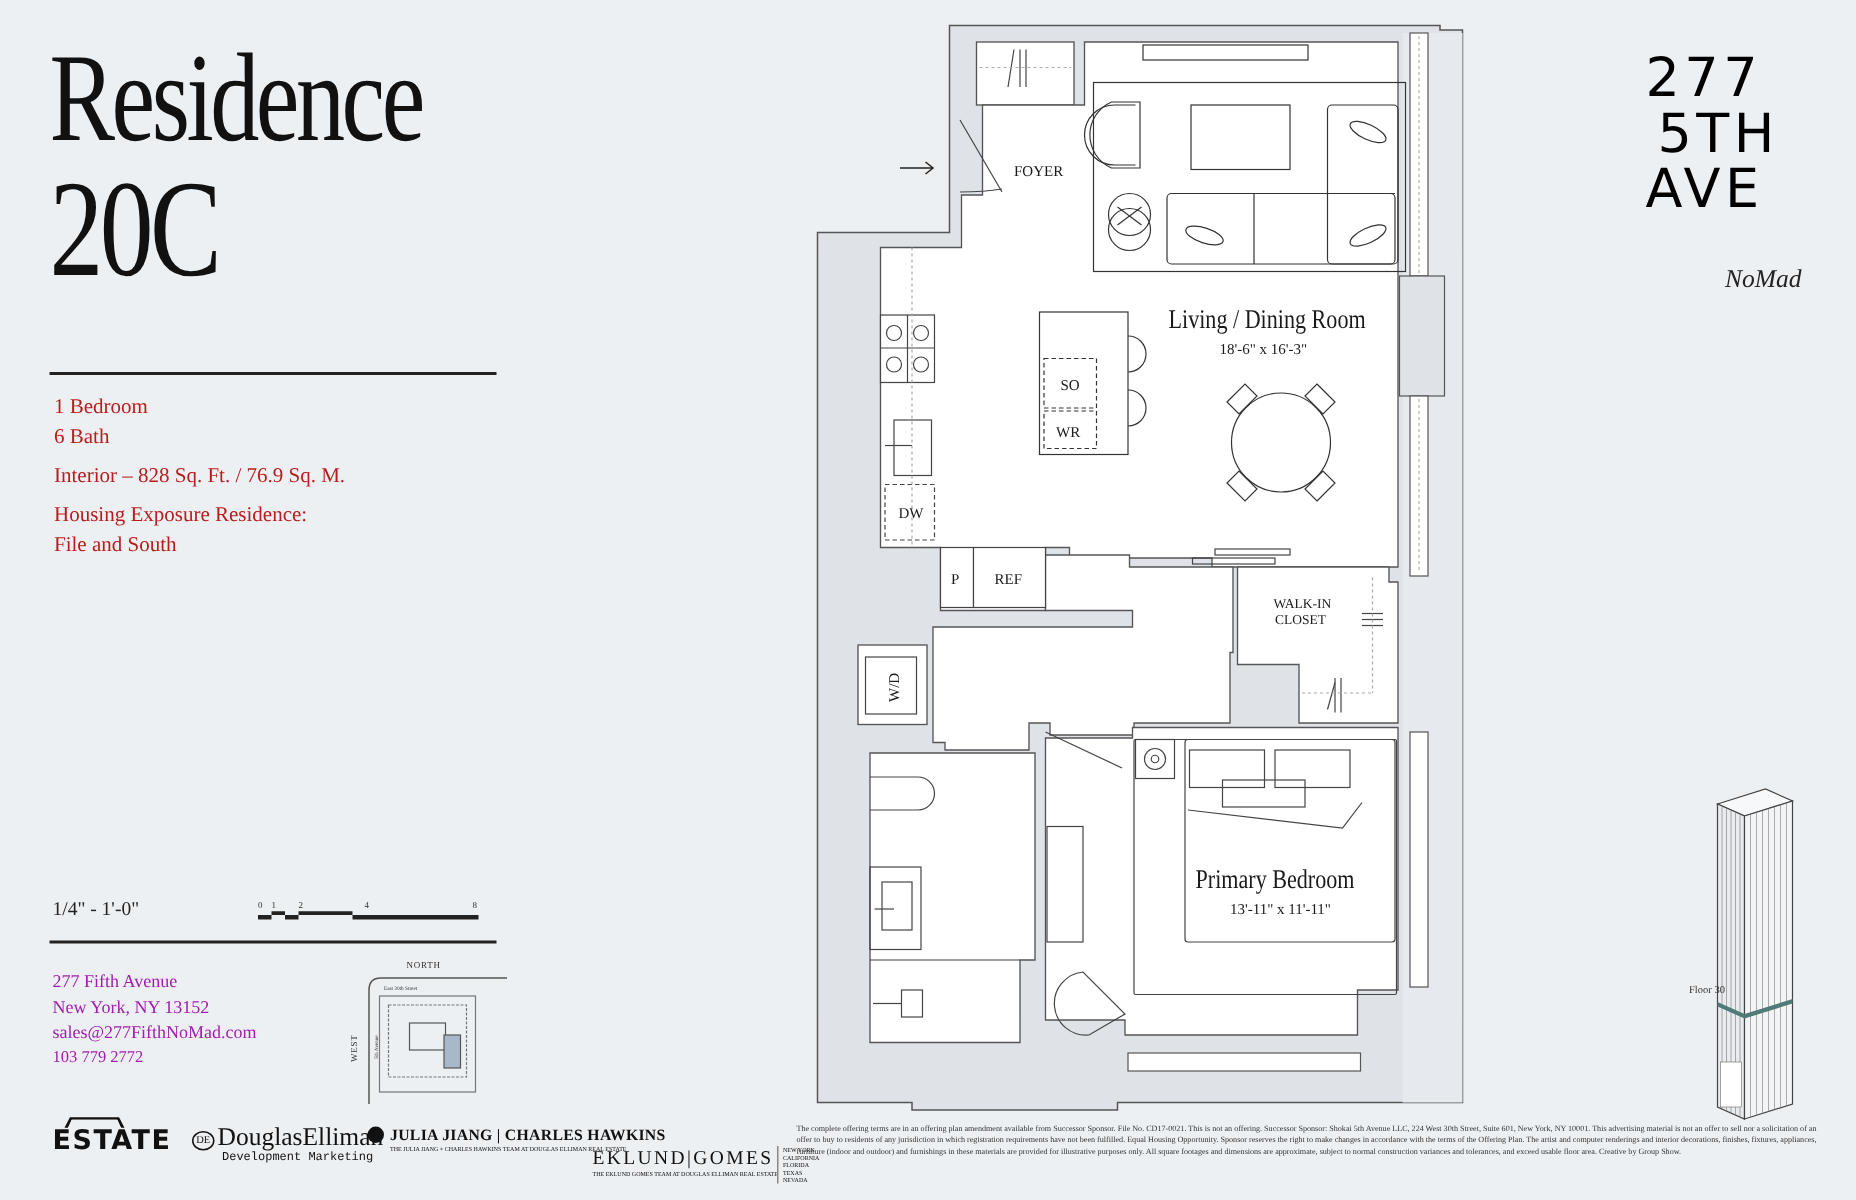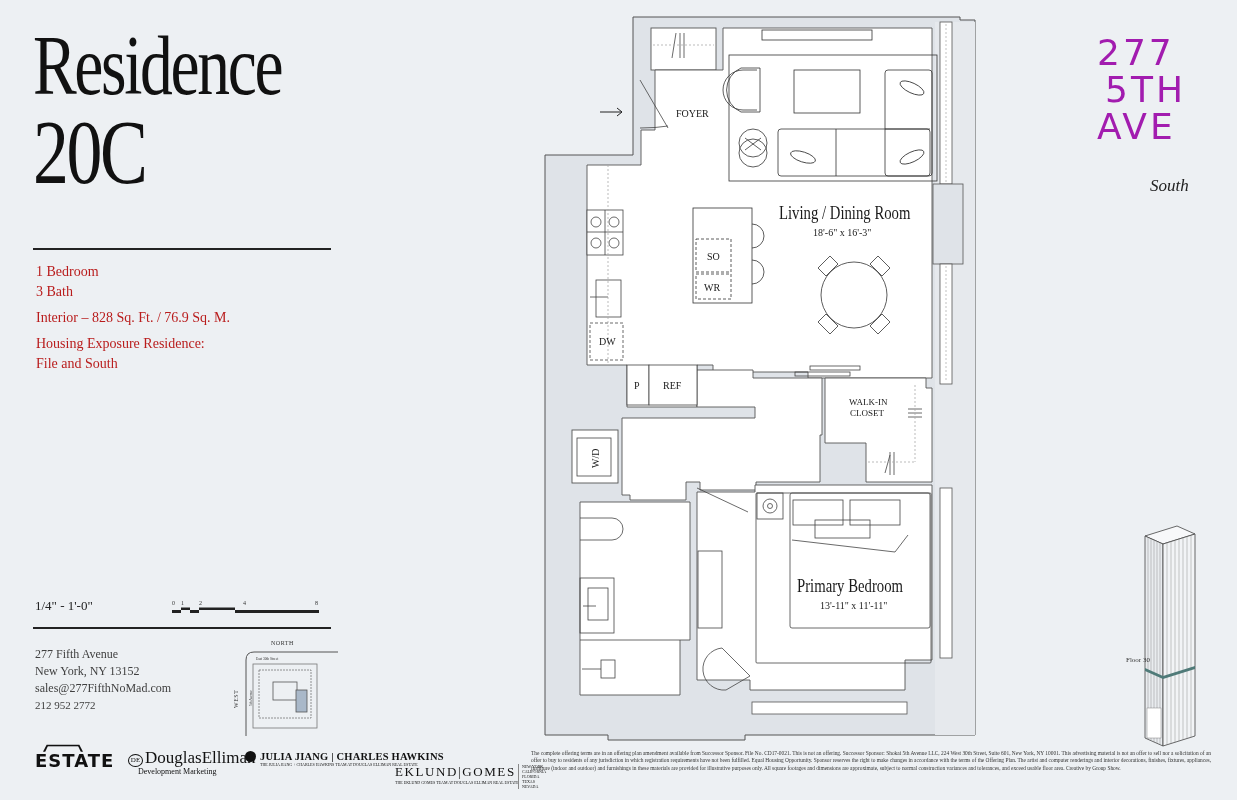--- a/index.html
+++ b/index.html
@@ -7,40 +7,40 @@
   body { position: relative; font-family: "Liberation Serif", "DejaVu Serif", serif; color: #1a1a1a; }
 
   .title { position: absolute; left: 33px; top: 28px; font-family: "Liberation Serif", serif; font-size: 84px; line-height: 76px; letter-spacing: -3px; transform: scaleX(0.78); transform-origin: left top; color: #111; font-weight: normal; }
   .title-line { position: absolute; left: 33px; top: 248px; width: 298px; height: 2px; background: #222; }
   .specs { position: absolute; left: 36px; top: 262px; font-size: 14px; line-height: 20px; color: #b91c1c; }
   .specs .gap { margin-top: 6px; }
 
   .scale-label { position: absolute; left: 35px; top: 598px; font-size: 13px; color: #222; }
   .scale-bar { position: absolute; left: 170px; top: 597px; width: 150px; height: 20px; }
   .scale-line { position: absolute; left: 33px; top: 627px; width: 298px; height: 2px; background: #222; }
-  .address { position: absolute; left: 35px; top: 646px; font-size: 12px; line-height: 17px; color: #404040; }
+  .address { position: absolute; left: 35px; top: 646px; font-size: 12px; line-height: 17px; color: #a21caf; }
   .site-map { position: absolute; left: 228px; top: 636px; width: 110px; height: 100px; }
 
   .logos { position: absolute; left: 35px; top: 748px; height: 30px; width: 490px; }
   .logo { position: absolute; top: 0; }
   .logo-shokai { left: 0; top: 2px; font-family: "DejaVu Sans", sans-serif; font-weight: bold; font-size: 18px; letter-spacing: 1px; color: #111; }
   .logo-shokai .roof { position: absolute; left: 10px; top: -6px; width: 36px; height: 8px; border-top: 2px solid #111; border-left: 2px solid #111; border-right: 2px solid #111; transform: perspective(20px) rotateX(30deg); }
   .logo-de { left: 93px; font-family: "Liberation Serif", serif; font-size: 17px; color: #111; }
-  .logo-de .sub { font-family: Liberation Serif, serif; font-size: 8px; display: block; margin-left: 10px; margin-top: -1px; }
+  .logo-de .sub { font-family: Liberation Mono, monospace; font-size: 8px; display: block; margin-left: 20px; margin-top: -1px; }
   .logo-de .circ { display: inline-block; width: 15px; height: 13px; border-radius: 50%; border: 1.5px solid #111; font-size: 7px; text-align: center; line-height: 10px; margin-right: 2px; vertical-align: 1px; }
   .logo-jj { left: 210px; top: 3px; font-family: "Liberation Serif", serif; font-size: 10.5px; font-weight: bold; letter-spacing: 0.2px; color: #111; }
   .logo-jj .dot { display: inline-block; width: 11px; height: 11px; background: #111; border-radius: 50%; vertical-align: -2px; margin-right: 4px; }
   .logo-jj .sub { display: block; font-size: 4px; font-weight: normal; margin-left: 15px; letter-spacing: 0; }
   .logo-eg { left: 360px; top: 16px; font-family: "Liberation Serif", serif; font-size: 13px; letter-spacing: 1.6px; color: #111; }
   .logo-eg .sub { display: block; font-size: 4px; letter-spacing: 0; }
   .logo-eg .side { position: absolute; left: 123px; top: 0; font-size: 4px; letter-spacing: 0; border-left: 1px solid #888; padding-left: 3px; line-height: 5px; width: 26px; }
 
   .disclaimer { position: absolute; left: 531px; top: 750px; width: 680px; font-size: 5.4px; line-height: 7.3px; color: #333; text-align: justify; }
 
-  .brand { position: absolute; left: 1097px; top: 34px; font-family: "DejaVu Sans", sans-serif; font-weight: 200; font-size: 36px; line-height: 37px; color: #a21caf; letter-spacing: 3px; }
+  .brand { position: absolute; left: 1097px; top: 34px; font-family: "DejaVu Sans", sans-serif; font-weight: 200; font-size: 36px; line-height: 37px; color: #000000; letter-spacing: 3px; }
   .brand div { font-weight: normal; -webkit-text-stroke: 0; }
   .brand .l2 { padding-left: 8px; }
   .brand-sub { position: absolute; left: 1150px; top: 176px; font-family: "Liberation Serif", serif; font-style: italic; font-size: 17px; color: #222; }
 
   .tower { position: absolute; left: 1115px; top: 518px; width: 110px; height: 230px; }
   .floor-label { position: absolute; left: 1126px; top: 656px; font-size: 7px; color: #333; }
 
   .plan { position: absolute; left: 530px; top: 10px; width: 480px; height: 735px; }
   .plan text { font-family: "Liberation Serif", serif; fill: #1a1a1a; }
 </style>
@@ -48,21 +48,21 @@
 <body>
 
 <div class="title">
   <div>Residence</div>
   <div style="font-size:92px;line-height:96px;">20C</div>
 </div>
 <div class="title-line"></div>
 
 <div class="specs">
   <div>1 Bedroom</div>
-  <div>3 Bath</div>
+  <div>6 Bath</div>
   <div class="gap">Interior – 828 Sq. Ft. / 76.9 Sq. M.</div>
   <div class="gap">Housing Exposure Residence:</div>
   <div>File and South</div>
 </div>
 
 <div class="scale-label">1/4" - 1'-0"</div>
 <svg class="scale-bar" viewBox="0 0 150 20">
   <text x="2" y="8" font-size="6" font-family="Liberation Serif, serif" fill="#333">0</text>
   <text x="11" y="8" font-size="6" font-family="Liberation Serif, serif" fill="#333">1</text>
   <text x="29" y="8" font-size="6" font-family="Liberation Serif, serif" fill="#333">2</text>
@@ -73,21 +73,21 @@
   <rect x="20" y="13" width="9" height="3" fill="#222"></rect>
   <rect x="29" y="10.5" width="36" height="2.5" fill="#222"></rect>
   <rect x="65" y="13" width="84" height="3" fill="#222"></rect>
 </svg>
 <div class="scale-line"></div>
 
 <div class="address">
   <div>277 Fifth Avenue</div>
   <div>New York, NY 13152</div>
   <div>sales@277FifthNoMad.com</div>
-  <div style="font-size:11px;">212 952 2772</div>
+  <div style="font-size:11px;">103 779 2772</div>
 </div>
 
 <svg class="site-map" viewBox="0 0 110 100">
   <text x="43" y="9" font-size="6" letter-spacing="0.5" font-family="Liberation Serif, serif" fill="#333">NORTH</text>
   <path d="M18 100 V24 Q18 16 26 16 H110" fill="none" stroke="#555" stroke-width="1"></path>
   <text x="28" y="24" font-size="3.5" font-family="Liberation Serif, serif" fill="#333">East 30th Street</text>
   <text transform="translate(10,72) rotate(-90)" font-size="6" letter-spacing="0.5" font-family="Liberation Serif, serif" fill="#333">WEST</text>
   <text transform="translate(24,70) rotate(-90)" font-size="3.5" font-family="Liberation Serif, serif" fill="#333">5th Avenue</text>
   <rect x="25" y="28" width="64" height="64" fill="none" stroke="#777" stroke-width="0.8"></rect>
   <rect x="31" y="34" width="52" height="48" fill="none" stroke="#777" stroke-width="0.8" stroke-dasharray="2,1"></rect>
@@ -115,21 +115,21 @@
   </div>
 </div>
 
 <div class="disclaimer">The complete offering terms are in an offering plan amendment available from Successor Sponsor. File No. CD17-0021. This is not an offering. Successor Sponsor: Shokai 5th Avenue LLC, 224 West 30th Street, Suite 601, New York, NY 10001. This advertising material is not an offer to sell nor a solicitation of an offer to buy to residents of any jurisdiction in which registration requirements have not been fulfilled. Equal Housing Opportunity. Sponsor reserves the right to make changes in accordance with the terms of the Offering Plan. The artist and computer renderings and interior decorations, finishes, fixtures, appliances, furniture (indoor and outdoor) and furnishings in these materials are provided for illustrative purposes only. All square footages and dimensions are approximate, subject to normal construction variances and tolerances, and exceed usable floor area. Creative by Group Show.</div>
 
 <div class="brand">
   <div>277</div>
   <div class="l2">5TH</div>
   <div>AVE</div>
 </div>
-<div class="brand-sub">South</div>
+<div class="brand-sub">NoMad</div>
 
 <svg class="tower" viewBox="0 0 110 230">
   <polygon points="30,18 62,8 80,16 48,26" fill="#f7f8fa" stroke="#444" stroke-width="0.8"></polygon>
   <polygon points="30,18 48,26 48,228 30,220" fill="#e9ecef" stroke="#444" stroke-width="0.8"></polygon>
   <polygon points="48,26 80,16 80,218 48,228" fill="#f2f4f6" stroke="#444" stroke-width="0.8"></polygon>
   <g stroke="#777" stroke-width="0.4">
     <line x1="33" y1="19.5" x2="33" y2="221"></line>
       <line x1="36" y1="21" x2="36" y2="222"></line>
     <line x1="39" y1="22.5" x2="39" y2="224"></line>
       <line x1="42" y1="24" x2="42" y2="225"></line>

